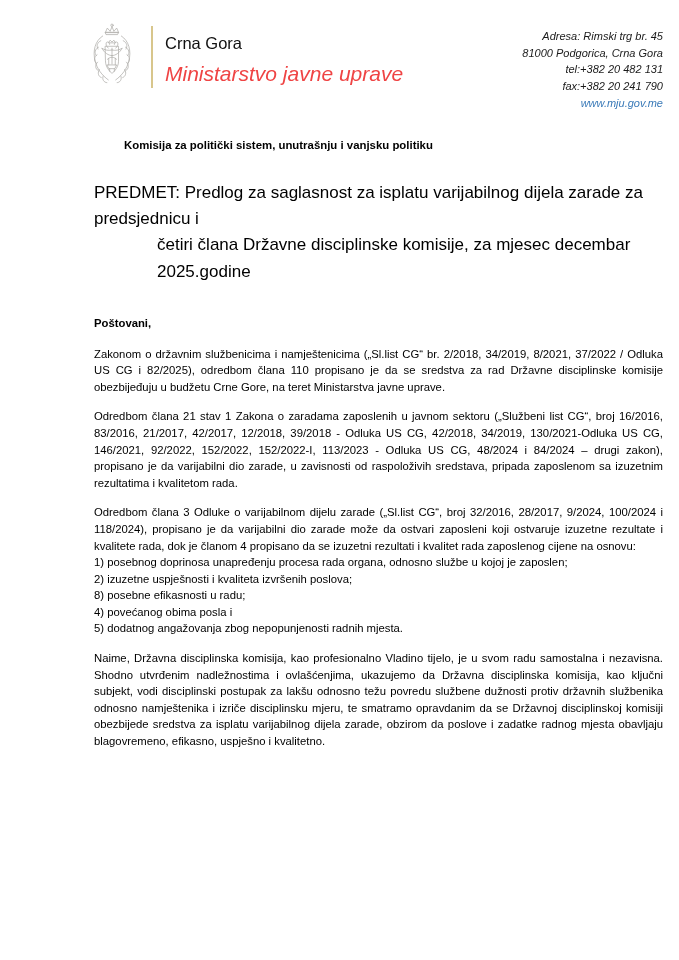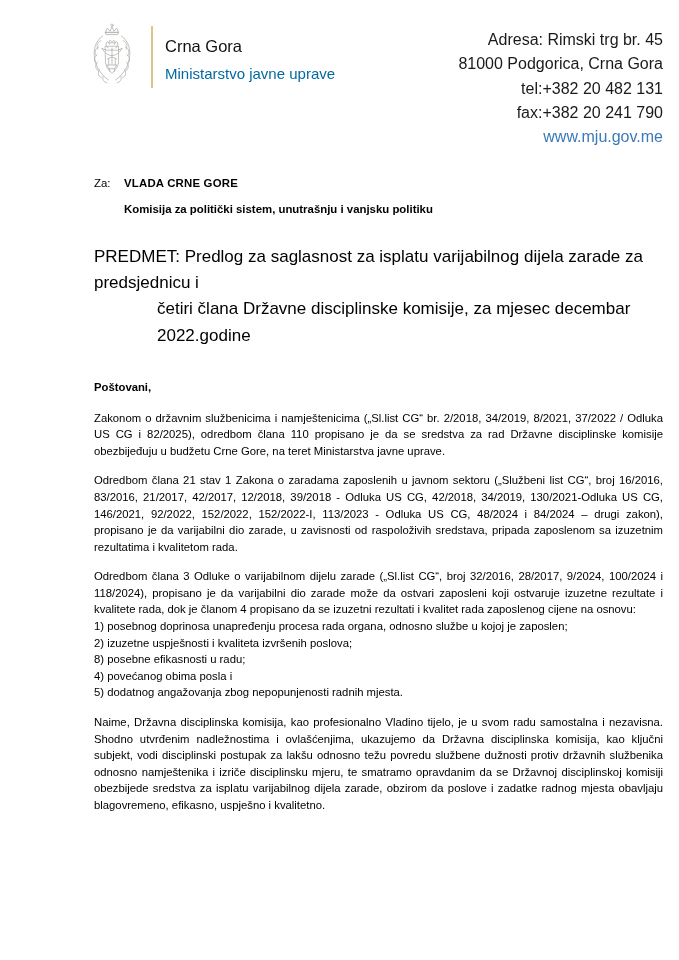--- a/index.html
+++ b/index.html
@@ -56,31 +56,33 @@
     gap: 9px;
     padding-top: 6px;
   }
   .brand-line1 {
     font-size: 16.5px;
     line-height: 1.15;
     color: #111111;
     white-space: nowrap;
   }
   .brand-line2 {
-    font-size: 15px;
+    font-size: 21px;
     line-height: 1.15;
-    color: #0369a1;
+    color: #ef4444;
     white-space: nowrap;
+    font-style: italic;
   }
   .contact {
     text-align: right;
-    font-size: 16px;
+    font-size: 11px;
     line-height: 1.52;
     color: #1a1a1a;
     padding-top: 6px;
+    font-style: italic;
   }
   .contact .url {
     color: #3a7ab8;
   }
 
   
   .refrow {
     display: flex;
     justify-content: space-between;
     align-items: baseline;
@@ -217,30 +219,26 @@
       <div>Adresa: Rimski trg br. 45</div>
       <div>81000 Podgorica, Crna Gora</div>
       <div>tel:+382 20 482 131</div>
       <div>fax:+382 20 241 790</div>
       <div class="url">www.mju.gov.me</div>
     </div>
   </div>
 
 
   <div class="addressee">
-    <div class="addressee-row">
-      <span class="addressee-label">Za:</span>
-      <span class="addressee-name">VLADA CRNE GORE</span>
-    </div>
     <div class="addressee-sub">Komisija za politički sistem, unutrašnju i vanjsku politiku</div>
   </div>
 
   <div class="subject">
     <span>PREDMET: Predlog za saglasnost za  isplatu varijabilnog dijela zarade za predsjednicu i</span>
-    <span class="subject-line2">četiri člana Državne disciplinske komisije, za mjesec decembar 2022.godine</span>
+    <span class="subject-line2">četiri člana Državne disciplinske komisije, za mjesec decembar 2025.godine</span>
   </div>
 
   <div class="body">
     <div class="salutation">Poštovani,</div>
 
     <p>Zakonom o državnim službenicima i namještenicima („Sl.list CG“ br. 2/2018, 34/2019, 8/2021, 37/2022 / Odluka US CG i 82/2025), odredbom člana 110 propisano je da se sredstva za rad Državne disciplinske komisije  obezbijeđuju u budžetu Crne Gore, na teret Ministarstva javne uprave.</p>
     <p>Odredbom člana 21 stav 1 Zakona o zaradama zaposlenih u javnom sektoru („Službeni list CG“, broj 16/2016, 83/2016, 21/2017, 42/2017, 12/2018, 39/2018  - Odluka US CG, 42/2018, 34/2019, 130/2021-Odluka  US  CG,  146/2021,  92/2022,  152/2022,  152/2022-I, 113/2023 -  Odluka  US  CG, 48/2024 i 84/2024 – drugi zakon), propisano je da varijabilni dio zarade, u zavisnosti od raspoloživih sredstava, pripada zaposlenom sa izuzetnim rezultatima i kvalitetom rada.</p>
     <p class="last-in-block">Odredbom člana 3 Odluke o varijabilnom dijelu zarade („Sl.list CG“, broj 32/2016, 28/2017, 9/2024, 100/2024 i 118/2024), propisano je da varijabilni dio zarade može da ostvari zaposleni koji ostvaruje izuzetne rezultate i kvalitete rada, dok je članom 4 propisano da se izuzetni rezultati i kvalitet rada zaposlenog cijene na osnovu:</p>
 
     <ul class="numlist">

